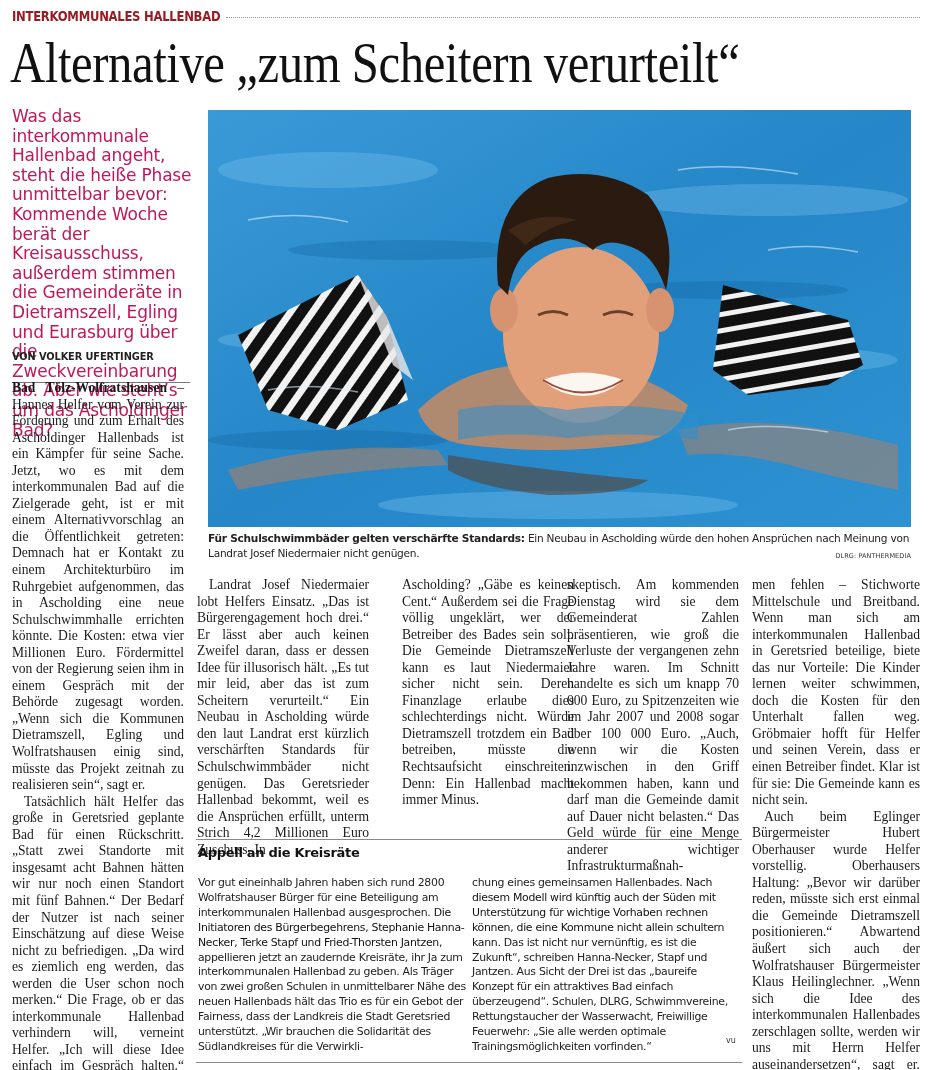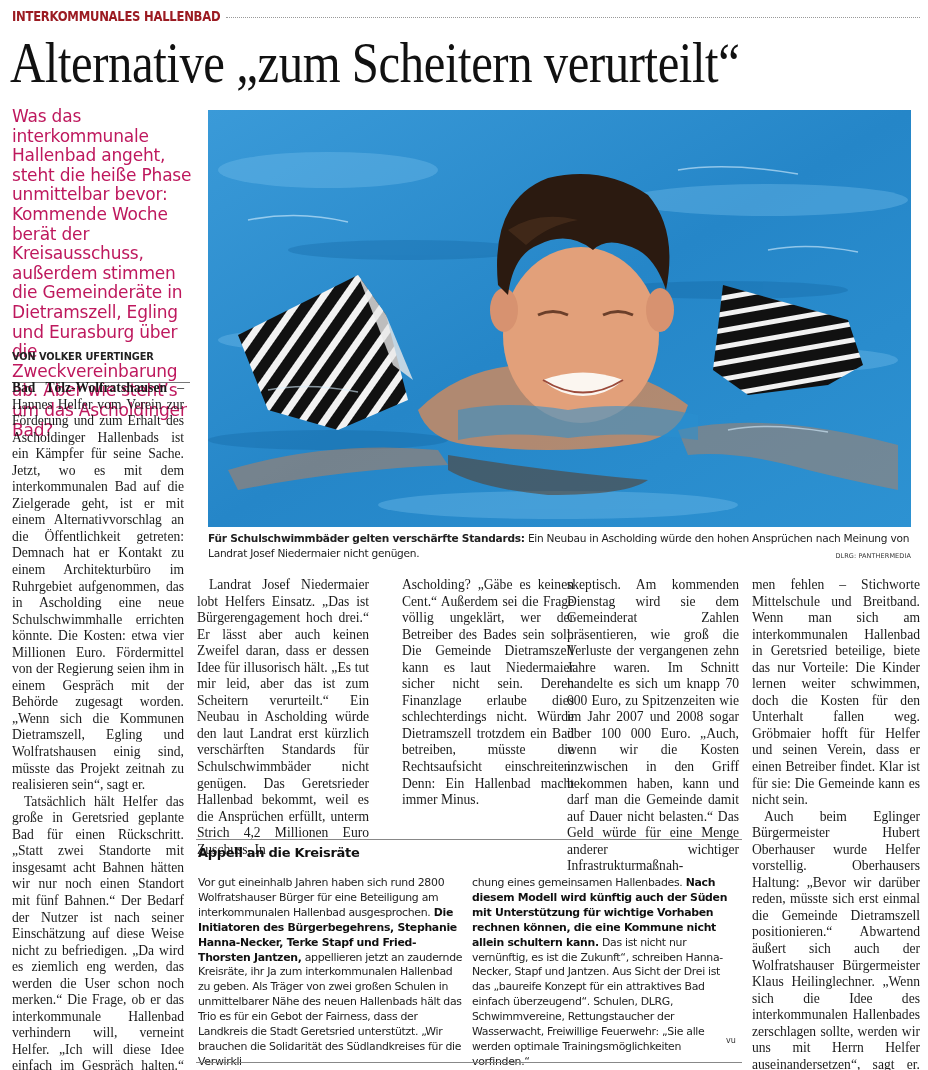--- a/index.html
+++ b/index.html
@@ -30,21 +30,21 @@
   .credit { position: absolute; right: 17px; top: 552px; font-family: "DejaVu Sans", sans-serif; font-size: 6.5px; color: #333; letter-spacing: 0.1px; }
 
   .rule-h { position: absolute; height: 0; border-top: 1.5px solid #888; }
   .rule-top-box { left: 196px; top: 839px; width: 546px; }
   .rule-bottom-box { left: 196px; top: 1062px; width: 546px; }
 
   .box-title { position: absolute; left: 198px; top: 845px; font-family: "DejaVu Sans", sans-serif; font-weight: bold; font-size: 13px; color: #111; letter-spacing: -0.3px; }
   .box-col { position: absolute; font-family: "DejaVu Sans", sans-serif; font-size: 10.9px; line-height: 14.9px; color: #222; letter-spacing: -0.3px; }
   .box-col1 { left: 198px; top: 876px; width: 268px; }
   .box-col2 { left: 472px; top: 876px; width: 268px; }
-  .box-col b { font-weight: bold; color: #111; }
+  .box-col b { font-weight: normal; color: #111; }
   .box-sig { position: absolute; left: 726px; top: 1036px; font-family: "DejaVu Sans", sans-serif; font-size: 8px; color: #333; }
 </style>
 </head>
 <body>
 
 <div class="rubric-row">
   <span class="rubric">INTERKOMMUNALES HALLENBAD</span>
   <span class="rubric-dots"></span>
 </div>
 

